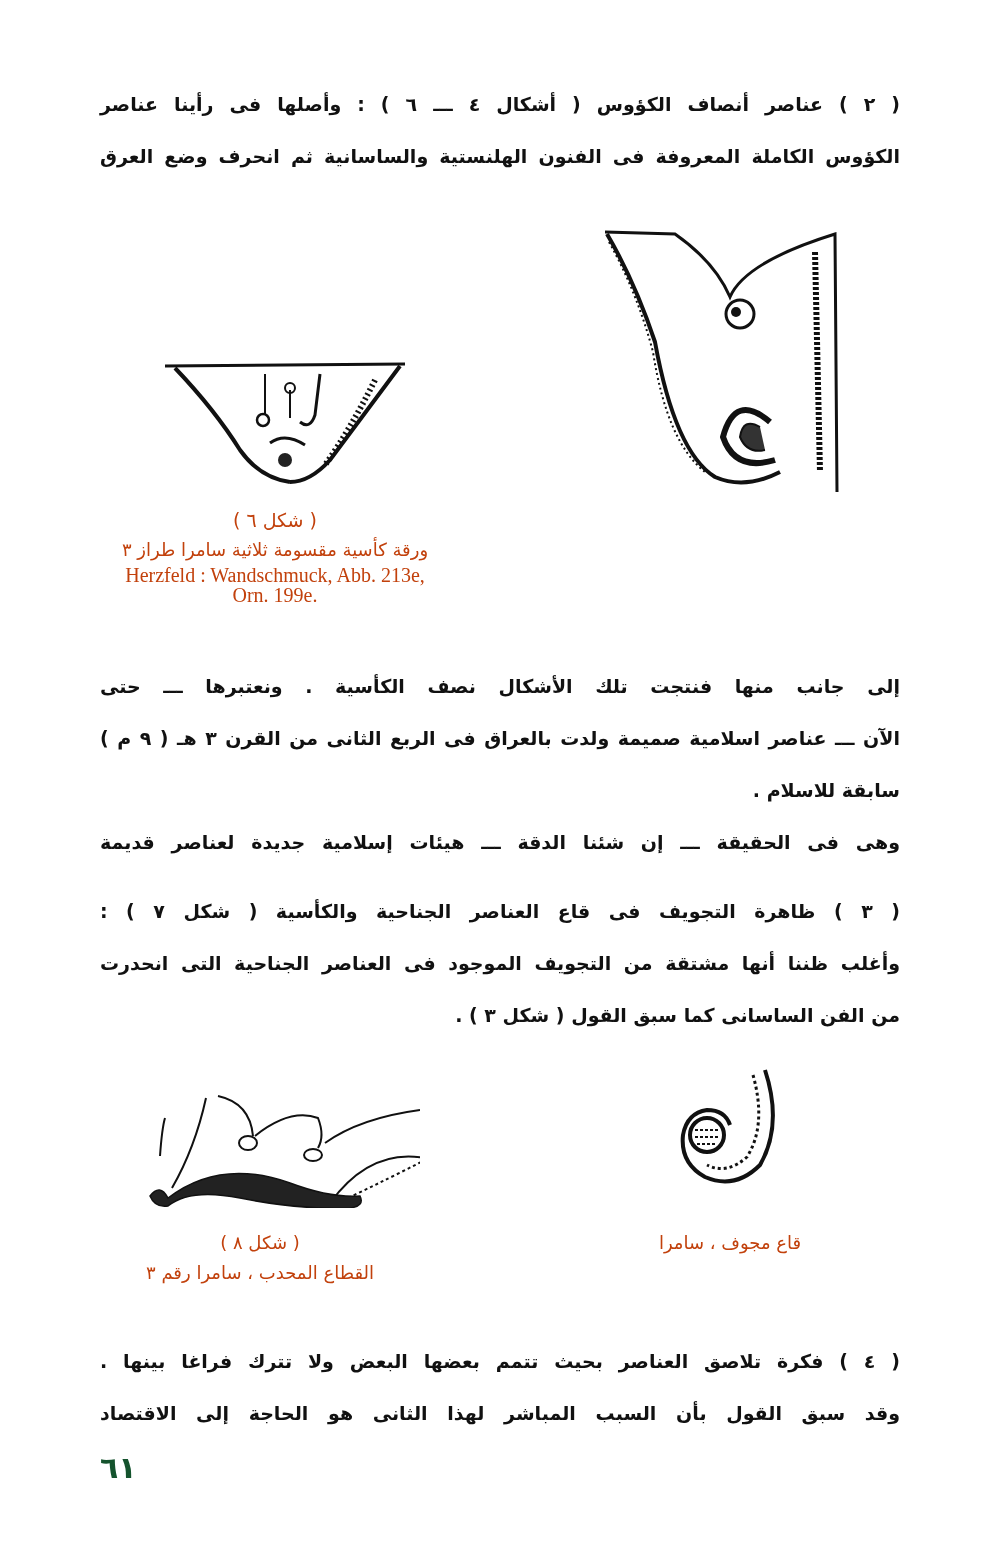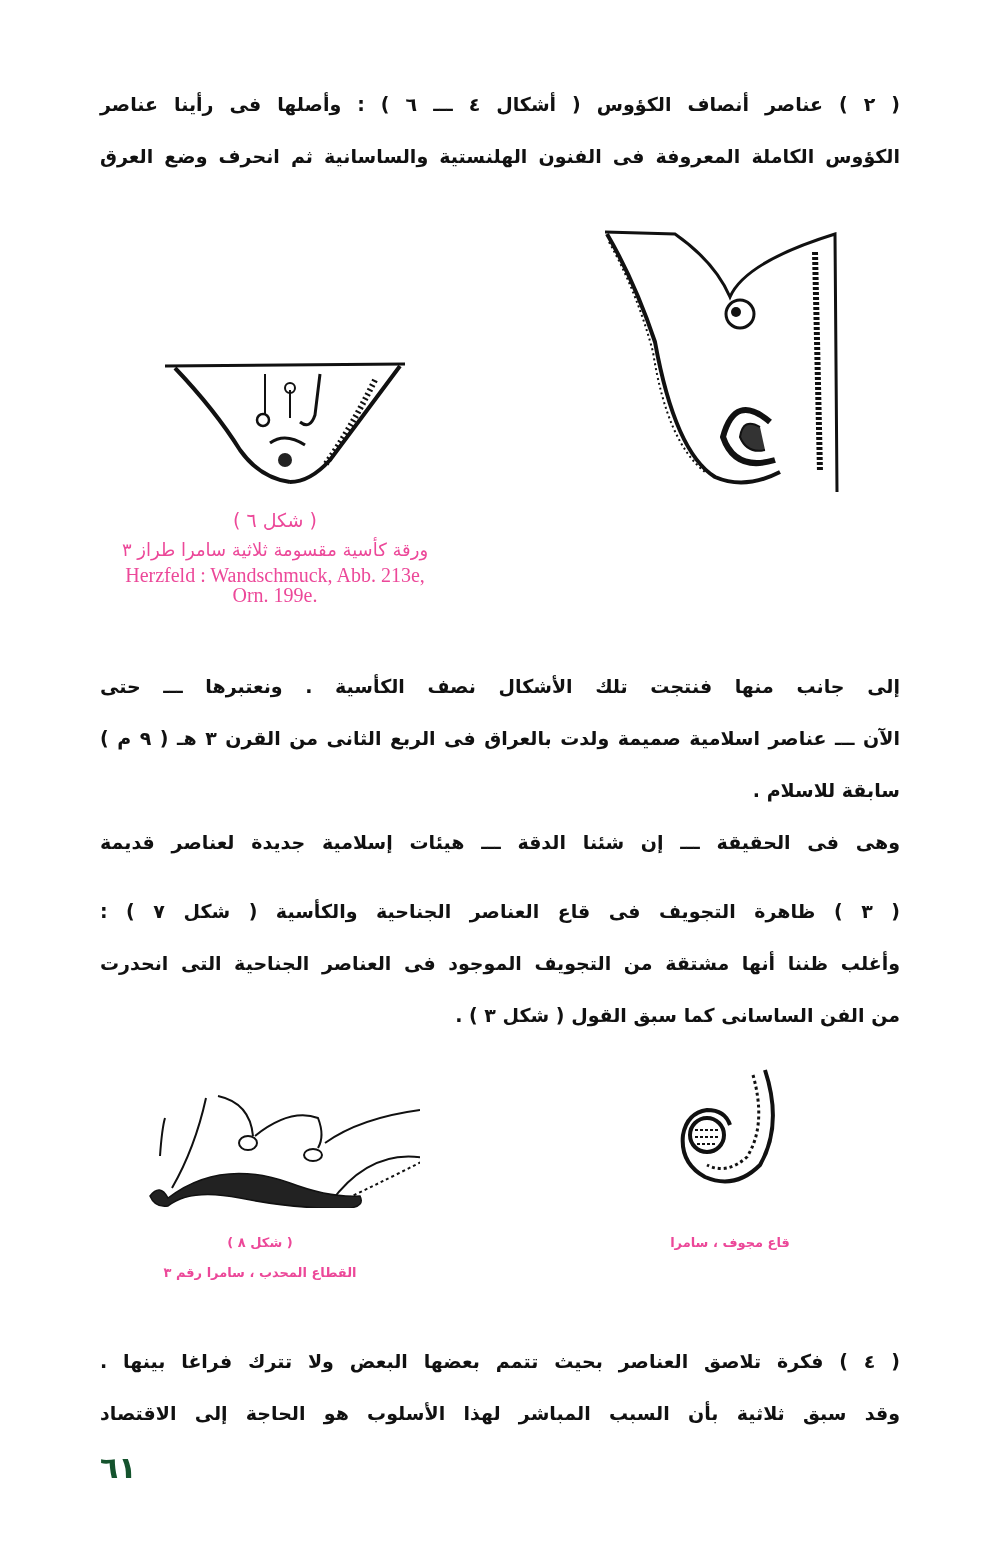--- a/index.html
+++ b/index.html
@@ -45,21 +45,21 @@
     }
     .figure {
       position: absolute;
     }
     .figure svg {
       display: block;
     }
     .caption {
       position: absolute;
       text-align: center;
-      color: #ec4899;
+      color: #c2410c;
     }
     .caption .cap-label {
       display: block;
       direction: rtl;
       font-family: "DejaVu Sans", sans-serif;
       font-size: 19px;
       line-height: 30px;
     }
     .caption .cap-desc {
       display: block;
@@ -71,22 +71,22 @@
     }
     .caption .cap-ref {
       display: block;
       direction: ltr;
       font-family: "Liberation Serif", serif;
       font-size: 20px;
       line-height: 20px;
     }
     .caption.light .cap-label,
     .caption.light .cap-desc {
-      font-weight: bold;
-      font-size: 13px;
+      font-weight: normal;
+      font-size: 18px;
     }
     .page-number {
       position: absolute;
       left: 100px;
       top: 1450px;
       font-family: "DejaVu Sans", sans-serif;
       font-weight: bold;
       font-size: 30px;
       direction: rtl;
       color: #14532d;
@@ -180,18 +180,18 @@
     <span class="cap-label">( شكل ٨ )</span>
     <span class="cap-desc">القطاع المحدب ، سامرا رقم ٣</span>
   </div>
 
   <div class="caption light" style="left:600px; top:1228px; width:260px;">
     <span class="cap-desc">قاع مجوف ، سامرا</span>
   </div>
 
   <div class="para" style="top:1335px;">
     <span class="line">( ٤ ) فكرة تلاصق العناصر بحيث تتمم بعضها البعض ولا تترك فراغا بينها .</span>
-    <span class="line">وقد سبق ثلاثية بأن السبب المباشر لهذا الأسلوب هو الحاجة إلى الاقتصاد</span>
+    <span class="line">وقد سبق القول بأن السبب المباشر لهذا الثانى هو الحاجة إلى الاقتصاد</span>
   </div>
 
   <div class="page-number">٦١</div>
 
 </div>
 
 </body></html>

